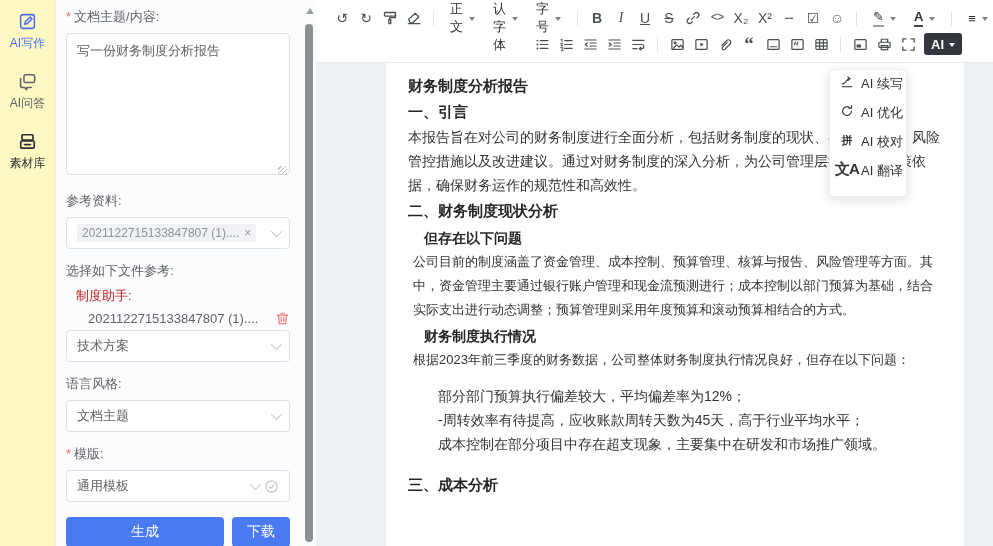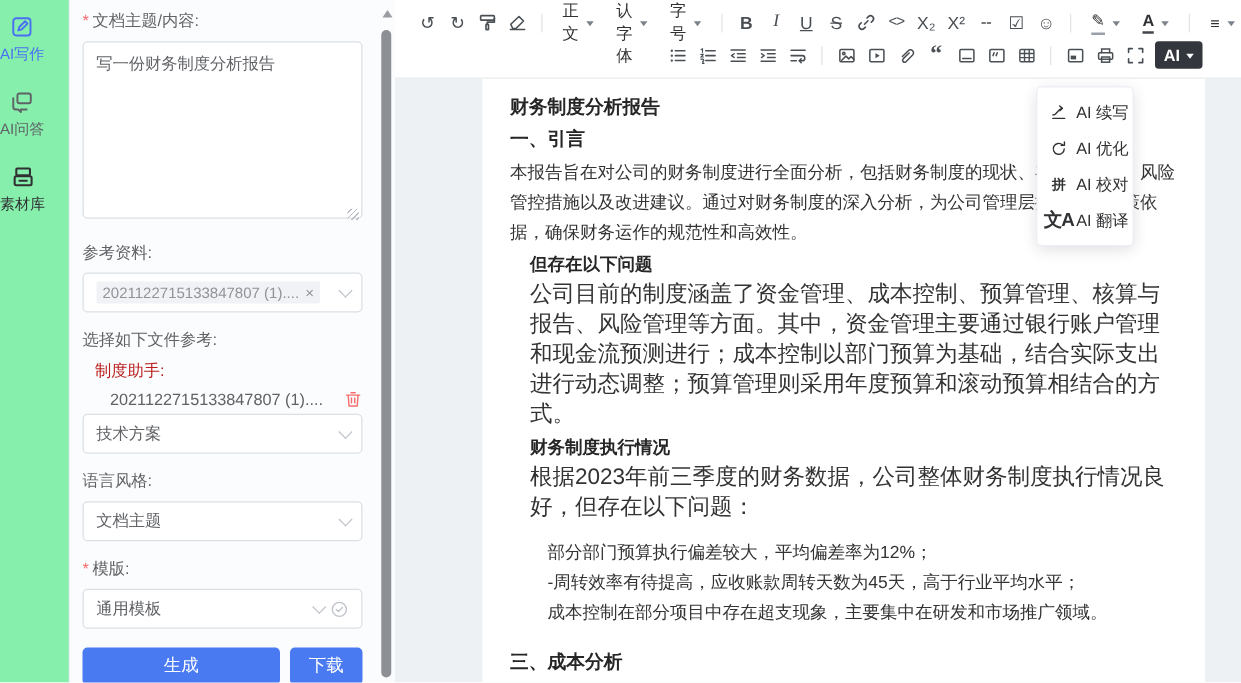--- a/index.html
+++ b/index.html
@@ -1,22 +1,22 @@
 <!DOCTYPE html>
 <html><head>
 <meta charset="utf-8">
 <style>
   * { box-sizing: border-box; margin: 0; padding: 0; }
   html,body { width:993px; height:546px; overflow:hidden; }
   body { font-family: "Liberation Sans", "DejaVu Sans", sans-serif; background:#fff; }
   .app { width:993px; height:546px; display:flex; position:relative; }
 
   
-  .nav-rail { width:56px; flex:0 0 56px; background:#86efac; border-right:1px solid #eceef1;
-              display:flex; flex-direction:column; align-items:flex-start; padding-top:12px; gap:20px; }
+  .nav-rail { width:56px; flex:0 0 56px; background:#fef9c3; border-right:1px solid #eceef1;
+              display:flex; flex-direction:column; align-items:center; padding-top:12px; gap:20px; }
   .nav-item { display:flex; flex-direction:column; align-items:center; gap:4px; font-size:12px;
               color:#5f6368; cursor:pointer; }
   .nav-item .ic { width:19px; height:19px; }
   .nav-item.active { color:#4a6ff3; }
   .nav-item.dark { color:#303133; }
 
   
   .form-panel { width:260px; flex:0 0 260px; background:#fbfcfd; position:relative;
                 padding:8px 26px 8px 10px; }
   .f-label { font-size:13px; color:#606266; margin:13px 0 7px; }
@@ -83,29 +83,29 @@
   .ai-btn .caret { border-top-color:#fff; }
 
   .canvas { flex:1; background:#eef1f4; position:relative; overflow:hidden; }
   .page { position:absolute; left:70px; top:0; width:578px; height:500px; background:#fff;
           padding:10px 22px 20px; }
   .doc-title { font-size:15px; font-weight:bold; color:#262626; line-height:25px; }
   .doc-h  { font-size:15px; font-weight:bold; color:#262626; line-height:27px; }
   .doc-h.sp { margin:15px 0 9px; }
   .doc-p  { font-size:14px; color:#333; line-height:24px; }
   .doc-sub { font-size:14px; font-weight:bold; color:#262626; line-height:24px; margin-left:16px; margin-top:2px; }
-  .doc-p2 { font-size:18px; color:#333; line-height:24px; margin-left:16px; }
+  .doc-p2 { font-size:13px; color:#333; line-height:24px; margin-left:5px; }
   .doc-li { font-size:14px; color:#333; line-height:24px; margin-left:30px; }
   .gap { margin-top:12px; }
 
   
   .ai-menu { position:absolute; left:513px; top:6px; width:78px; background:#fff;
              border:1px solid #ebeef5; border-radius:4px; box-shadow:0 3px 12px rgba(0,0,0,.12);
              padding:5px 0; z-index:5; }
-  .ai-menu-item { display:flex; align-items:center; gap:7px; height:29px; padding:0 10px;
+  .ai-menu-item { display:flex; align-items:flex-start; gap:7px; height:29px; padding:0 10px;
                   font-size:13px; color:#303133; cursor:pointer; white-space:nowrap; }
   .ai-menu-item .mi { width:14px; height:14px; flex:0 0 14px; color:#303133;
                       display:flex; align-items:center; justify-content:center;
                       font-size:11px; font-weight:bold; }
 
   svg.defs { position:absolute; width:0; height:0; }
 </style>
 </head>
 <body>
 
@@ -489,20 +489,21 @@
             <span class="caret"></span>
           </div>
       </div>
     </div>
 
     <div class="canvas">
       <div class="page">
         <div class="doc-title">财务制度分析报告</div>
         <div class="doc-h">一、引言</div>
         <div class="doc-p">本报告旨在对公司的财务制度进行全面分析，包括财务制度的现状、存在的问题、风险管控措施以及改进建议。通过对财务制度的深入分析，为公司管理层提供科学决策依据，确保财务运作的规范性和高效性。</div>
+        <div class="doc-h">二、财务制度现状分析</div>
         <div class="doc-sub">但存在以下问题</div>
         <div class="doc-p2">公司目前的制度涵盖了资金管理、成本控制、预算管理、核算与报告、风险管理等方面。其中，资金管理主要通过银行账户管理和现金流预测进行；成本控制以部门预算为基础，结合实际支出进行动态调整；预算管理则采用年度预算和滚动预算相结合的方式。</div>
         <div class="doc-sub">财务制度执行情况</div>
         <div class="doc-p2">根据2023年前三季度的财务数据，公司整体财务制度执行情况良好，但存在以下问题：</div>
         <div class="doc-li gap">部分部门预算执行偏差较大，平均偏差率为12%；</div>
         <div class="doc-li">-周转效率有待提高，应收账款周转天数为45天，高于行业平均水平；</div>
         <div class="doc-li">成本控制在部分项目中存在超支现象，主要集中在研发和市场推广领域。</div>
         <div class="doc-h sp">三、成本分析</div>
 
       </div>

